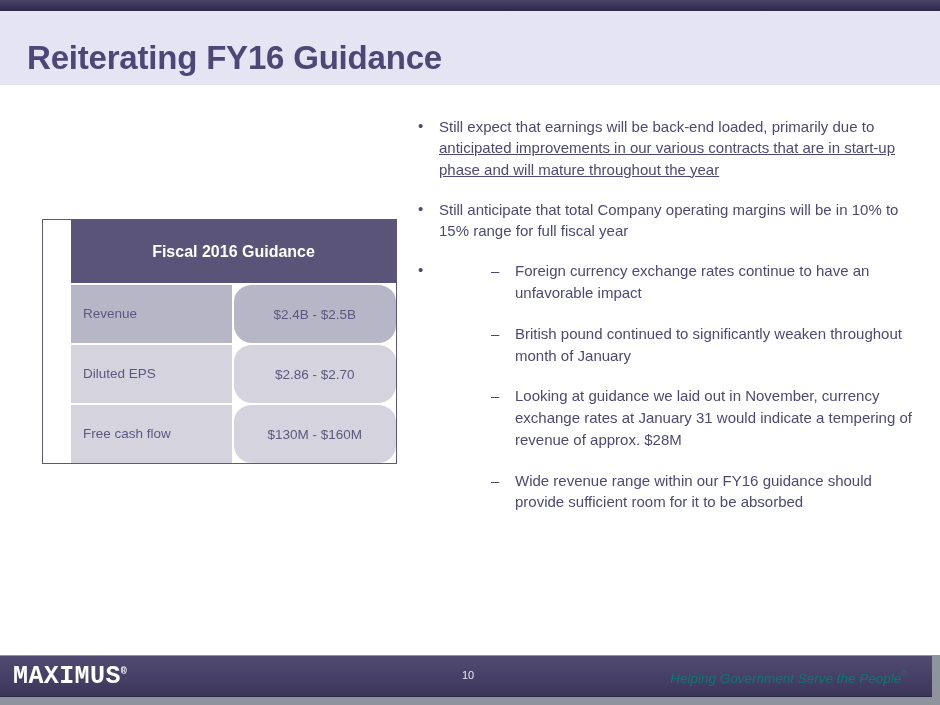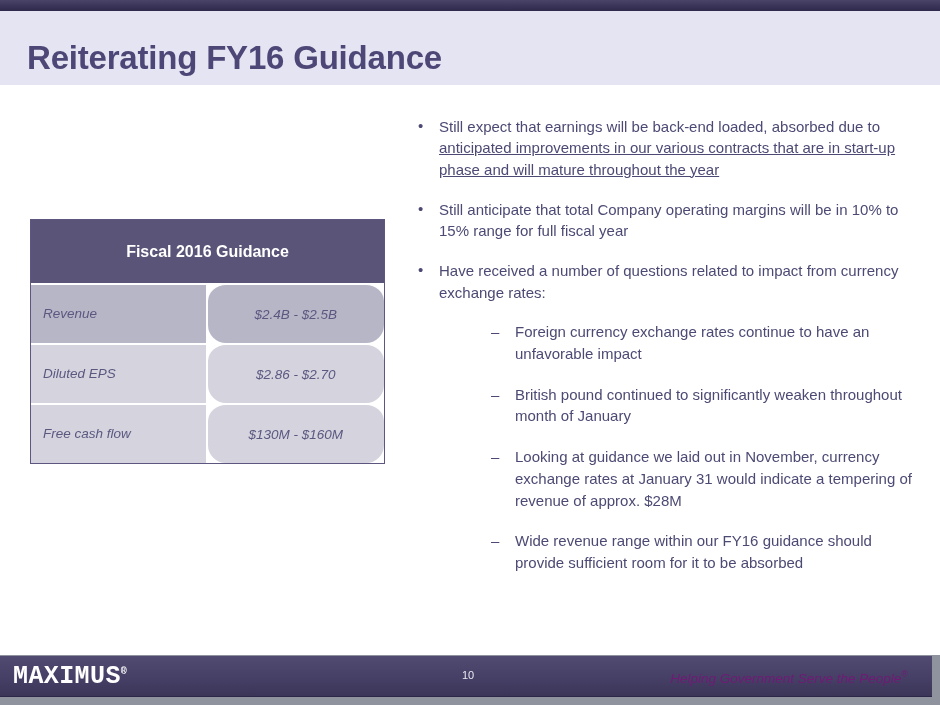--- a/index.html
+++ b/index.html
@@ -42,26 +42,27 @@
     font-size: 33px;
     font-weight: bold;
     color: #4c4776;
     letter-spacing: -0.2px;
     white-space: nowrap;
   }
 
   
   .table-wrap {
     position: absolute;
-    left: 30px;
+    left: 42px;
     top: 219px;
     width: 355px;
     border: 1px solid #5c5680;
     box-sizing: border-box;
     background: #ffffff;
+    padding-left: 28px;
   }
   .tbl {
     width: 100%;
     border-collapse: separate;
     border-spacing: 0;
     table-layout: fixed;
   }
   .tbl th.hdr {
     background: #5a5478;
     color: #ffffff;
@@ -77,21 +78,20 @@
     font-size: 13.5px;
     color: #5b5880;
     padding: 0 12px;
     vertical-align: middle;
     border: 0;
     box-sizing: border-box;
   }
   .tbl tr.row td {
     height: 60px;
     border-top: 2px solid #ffffff;
-    font-style: italic;
   }
   .tbl tr.row td.label {
     width: 199px;
     text-align: left;
     border-right: 2px solid #ffffff;
     line-height: 1.28;
   }
   .tbl tr.row td.value {
     text-align: center;
     border-radius: 18px;
@@ -176,21 +176,21 @@
     top: 669px;
     font-size: 11px;
     color: #e9e8f0;
   }
   .tagline {
     position: absolute;
     right: 32px;
     top: 669px;
     font-size: 13.5px;
     font-style: italic;
-    color: #701a75;
+    color: #0f766e;
     white-space: nowrap;
   }
   .tagline .reg {
     font-size: 9px;
     vertical-align: super;
     font-style: normal;
   }
 </style>
 </head>
 <body>
@@ -223,29 +223,29 @@
           <td class="label">Free cash flow</td>
           <td class="value">$130M - $160M</td>
         </tr>
       </tbody>
     </table>
   </div>
 
   <div class="bullets">
 
     <div class="b1">
-      <span class="dot">•</span><span>Still expect that earnings will be back-end loaded, absorbed due to </span><span class="u">anticipated improvements in our various contracts that are in start-up phase and will mature throughout the year</span>
+      <span class="dot">•</span><span>Still expect that earnings will be back-end loaded, primarily due to </span><span class="u">anticipated improvements in our various contracts that are in start-up phase and will mature throughout the year</span>
     </div>
 
     <div class="b1">
       <span class="dot">•</span><span>Still anticipate that total Company operating margins will be in 10% to 15% range for full fiscal year</span>
     </div>
 
     <div class="b1">
-      <span class="dot">•</span><span>Have received a number of questions related to impact from currency exchange rates:</span>
+      <span class="dot">•</span>
 
       <div class="sublist">
         <div class="b2">
           <span class="dash">–</span><span>Foreign currency exchange rates continue to have an unfavorable impact</span>
         </div>
         <div class="b2">
           <span class="dash">–</span><span>British pound continued to significantly weaken throughout month of January</span>
         </div>
         <div class="b2">
           <span class="dash">–</span><span>Looking at guidance we laid out in November, currency exchange rates at January 31 would indicate a tempering of revenue of approx. $28M</span>

